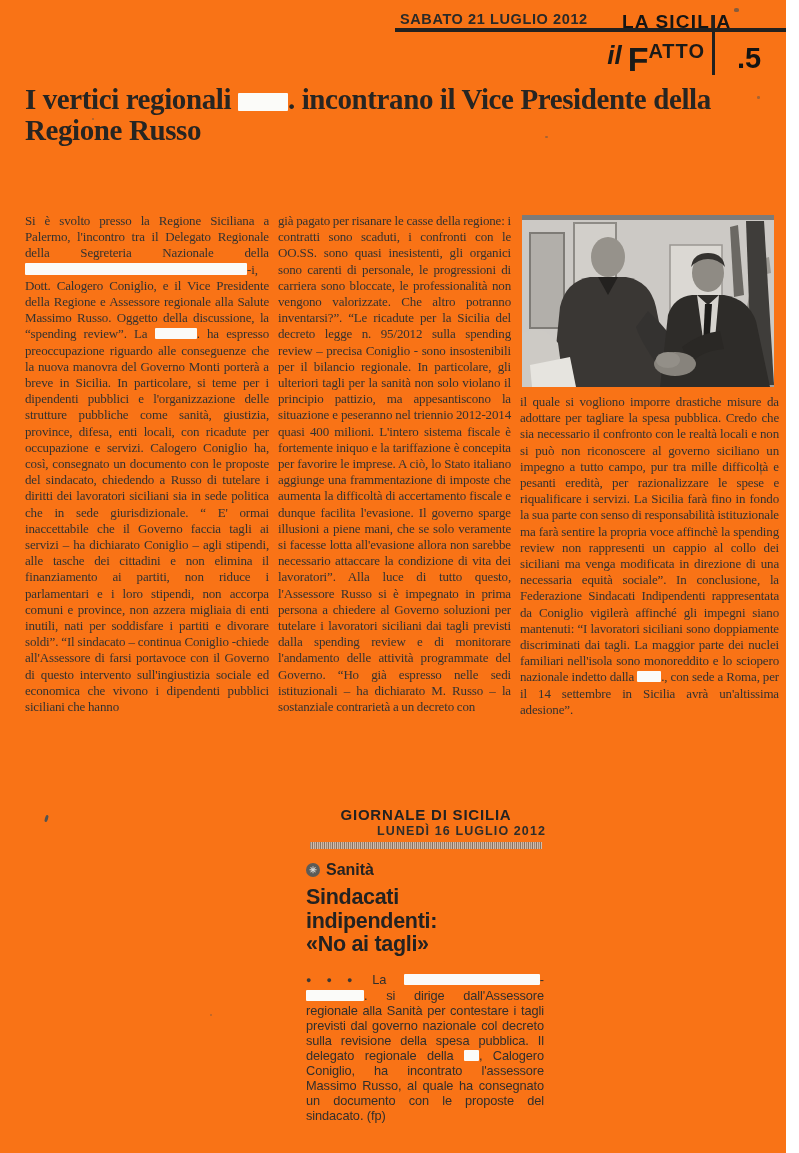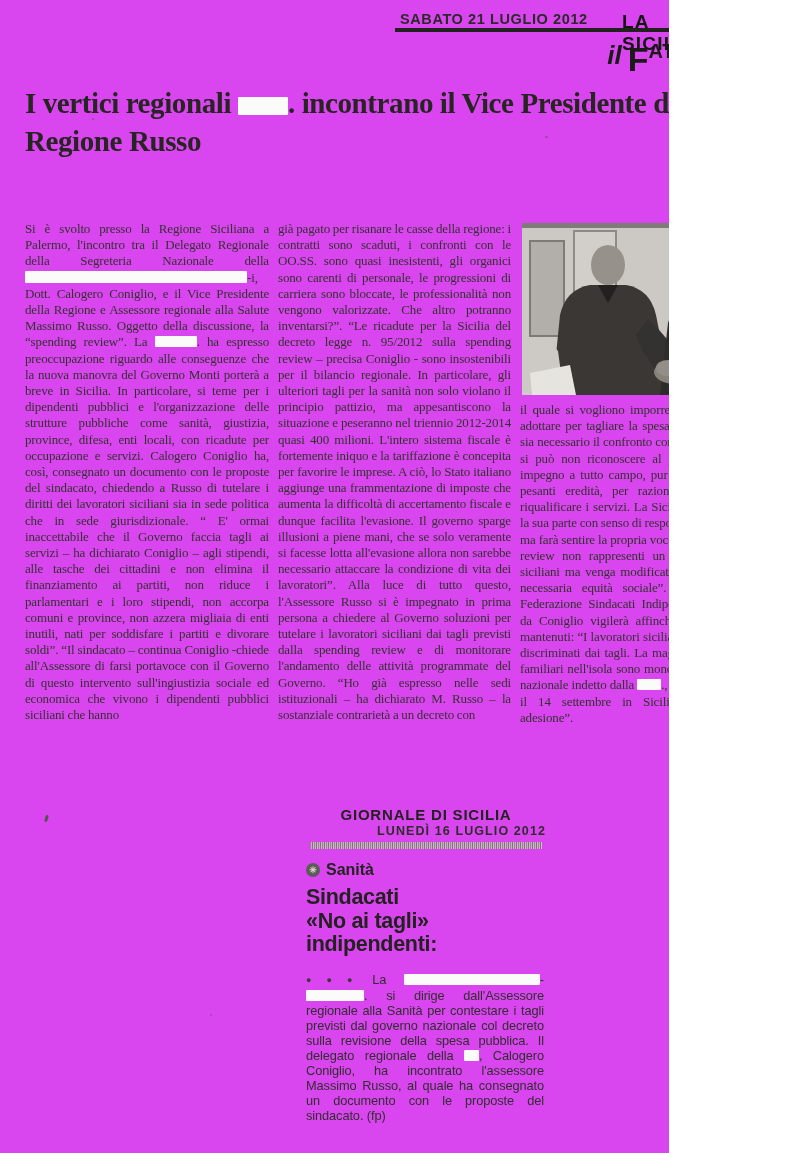--- a/index.html
+++ b/index.html
@@ -1,19 +1,19 @@
 <!DOCTYPE html>
 <html lang="it"><head>
 <meta charset="utf-8">
 <style>
   html,body{margin:0;padding:0;}
   .page{
     position:relative;
-    width:669px;height:1153px;
-    background:#d946ef;
+    width:786px;height:1153px;
+    background:#f97316;
     overflow:hidden;
     font-family:"Liberation Serif", serif;
     color:#35322e;
   }
   
   .m-date{
     position:absolute;left:400px;top:11px;
     font-family:"Liberation Sans", sans-serif;
     font-size:14.5px;font-weight:600;letter-spacing:0.6px;color:#2b2a28;
   }
@@ -33,32 +33,32 @@
   .m-section .cap{font-size:34px;font-weight:700;letter-spacing:0px;}
   .m-section .rest{font-size:20px;font-weight:600;letter-spacing:1px;}
   .m-page{
     position:absolute;left:737px;top:42px;
     font-family:"Liberation Sans", sans-serif;
     font-size:29px;font-weight:800;color:#141413;
   }
   
   .headline{
     position:absolute;left:25px;top:84px;width:766px;margin:0;
-    font-size:29px;line-height:38px;font-weight:700;
+    font-size:29px;line-height:31px;font-weight:700;
     letter-spacing:-0.4px;color:#272522;
   }
   .subhead{
     position:absolute;left:25px;top:164px;width:766px;margin:0;
     font-size:16px;line-height:22px;font-weight:700;
     letter-spacing:-0.2px;color:#2b2926;text-align:justify;
   }
   
   .columns{
     position:absolute;left:25px;top:213px;width:766px;height:584px;
-    display:flex;gap:9px;overflow:hidden;margin-top:8px;
+    display:flex;gap:9px;overflow:hidden;
   }
   .col{
     font-size:13px;line-height:16.2px;text-align:justify;
     letter-spacing:-0.15px;word-spacing:-0.3px;color:#343230;
   }
   .col1{width:244px;}
   .col2{width:233px;}
   .col3{width:259px;}
   .photo{width:252px;height:172px;margin:2px 0 7px 2px;background:#c7c4bf;}
   .photo svg{display:block;}
@@ -190,22 +190,22 @@
   <section class="clipping">
     <div class="c-source">GIORNALE DI SICILIA</div>
     <div class="c-date">LUNEDÌ 16 LUGLIO 2012</div>
     <div class="c-bar"></div>
     <div class="c-kicker">
       <span class="c-kicker-icon">✳</span>
       <span>Sanità</span>
     </div>
     <div class="c-headline">
       <div>Sindacati</div>
+      <div>indipendenti:</div>
       <div>«No ai tagli»</div>
-      <div>indipendenti:</div>
     </div>
     <p class="c-body"><span class="c-bullets">●●●</span><span>La </span><span class="redact rd-c1"></span><span>-</span><span class="redact rd-c2"></span><span>. si dirige dall'Assessore regionale alla Sanità per contestare i tagli previsti dal governo nazionale col decreto sulla revisione della spesa pubblica. Il delegato regionale della </span><span class="redact rd-c3"></span><span>, Calogero Coniglio, ha incontrato l'assessore Massimo Russo, al quale ha consegnato un documento con le proposte del sindacato. (fp)</span></p>
   </section>
 
   <div class="speck sp1"></div>
   <div class="speck sp2"></div>
   <div class="speck sp3"></div>
   <div class="speck sp4"></div>
   <div class="speck sp5"></div>
   <div class="speck sp6"></div>

